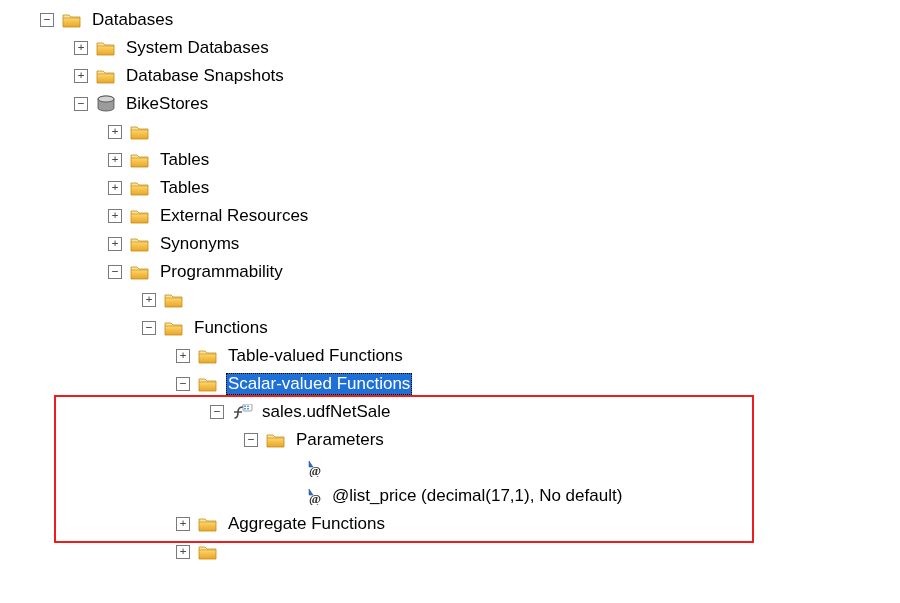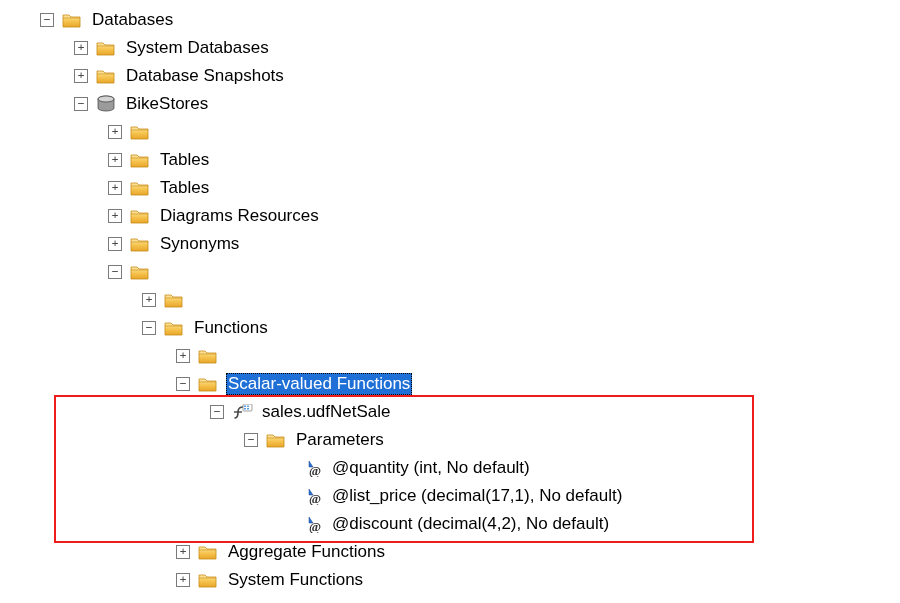--- a/index.html
+++ b/index.html
@@ -207,21 +207,21 @@
   </div>
 
   <div class="row">
     <span class="indent"></span>
       <span class="indent"></span>
       <span class="indent"></span>
     <span class="toggle">+</span>
     <span class="folder"><svg viewBox="0 0 20 16" width="20" height="16">
           <use href="#folder-icon"></use>
         </svg></span>
-    <span class="label">Diagrams Resources</span>
+    <span class="label">External Resources</span>
   </div>
 
   <div class="row">
     <span class="indent"></span>
       <span class="indent"></span>
       <span class="indent"></span>
     <span class="toggle">+</span>
     <span class="folder"><svg viewBox="0 0 20 16" width="20" height="16">
           <use href="#folder-icon"></use>
         </svg></span>
@@ -229,20 +229,21 @@
   </div>
 
   <div class="row">
     <span class="indent"></span>
       <span class="indent"></span>
       <span class="indent"></span>
     <span class="toggle">−</span>
     <span class="folder"><svg viewBox="0 0 20 16" width="20" height="16">
           <use href="#folder-icon"></use>
         </svg></span>
+    <span class="label">Programmability</span>
   </div>
 
   <div class="row">
     <span class="indent"></span>
       <span class="indent"></span>
       <span class="indent"></span>
       <span class="indent"></span>
     <span class="toggle">+</span>
     <span class="folder"><svg viewBox="0 0 20 16" width="20" height="16">
           <use href="#folder-icon"></use>
@@ -264,20 +265,21 @@
   <div class="row">
     <span class="indent"></span>
       <span class="indent"></span>
       <span class="indent"></span>
       <span class="indent"></span>
       <span class="indent"></span>
     <span class="toggle">+</span>
     <span class="folder"><svg viewBox="0 0 20 16" width="20" height="16">
           <use href="#folder-icon"></use>
         </svg></span>
+    <span class="label">Table-valued Functions</span>
   </div>
 
   <div class="row">
     <span class="indent"></span>
       <span class="indent"></span>
       <span class="indent"></span>
       <span class="indent"></span>
       <span class="indent"></span>
     <span class="toggle">−</span>
     <span class="folder"><svg viewBox="0 0 20 16" width="20" height="16">
@@ -325,58 +327,40 @@
       <span class="indent"></span>
       <span class="indent"></span>
       <span class="indent"></span>
       <span class="indent"></span>
     <span class="toggle none"></span>
     <span class="paramicon-cont">
         <svg viewBox="0 0 24 18" width="24" height="18">
           <use href="#param-icon"></use>
         </svg>
       </span>
-    <span class="label">@quantity (int, No default)</span>
   </div>
 
   <div class="row">
     <span class="indent"></span>
       <span class="indent"></span>
       <span class="indent"></span>
       <span class="indent"></span>
       <span class="indent"></span>
       <span class="indent"></span>
       <span class="indent"></span>
       <span class="indent"></span>
     <span class="toggle none"></span>
     <span class="paramicon-cont">
         <svg viewBox="0 0 24 18" width="24" height="18">
           <use href="#param-icon"></use>
         </svg>
       </span>
     <span class="label">@list_price (decimal(17,1), No default)</span>
   </div>
 
-  <div class="row">
-    <span class="indent"></span>
-      <span class="indent"></span>
-      <span class="indent"></span>
-      <span class="indent"></span>
-      <span class="indent"></span>
-      <span class="indent"></span>
-      <span class="indent"></span>
-      <span class="indent"></span>
-    <span class="toggle none"></span>
-    <span class="paramicon-cont">
-        <svg viewBox="0 0 24 18" width="24" height="18">
-          <use href="#param-icon"></use>
-        </svg>
-      </span>
-    <span class="label">@discount (decimal(4,2), No default)</span>
-  </div>
 
   <div class="row">
     <span class="indent"></span>
       <span class="indent"></span>
       <span class="indent"></span>
       <span class="indent"></span>
       <span class="indent"></span>
     <span class="toggle">+</span>
     <span class="folder"><svg viewBox="0 0 20 16" width="20" height="16">
           <use href="#folder-icon"></use>
@@ -387,17 +371,16 @@
   <div class="row">
     <span class="indent"></span>
       <span class="indent"></span>
       <span class="indent"></span>
       <span class="indent"></span>
       <span class="indent"></span>
     <span class="toggle">+</span>
     <span class="folder"><svg viewBox="0 0 20 16" width="20" height="16">
           <use href="#folder-icon"></use>
         </svg></span>
-    <span class="label">System Functions</span>
   </div>
 
   <div class="highlight-box"></div>
 </div>
 
 </body></html>

